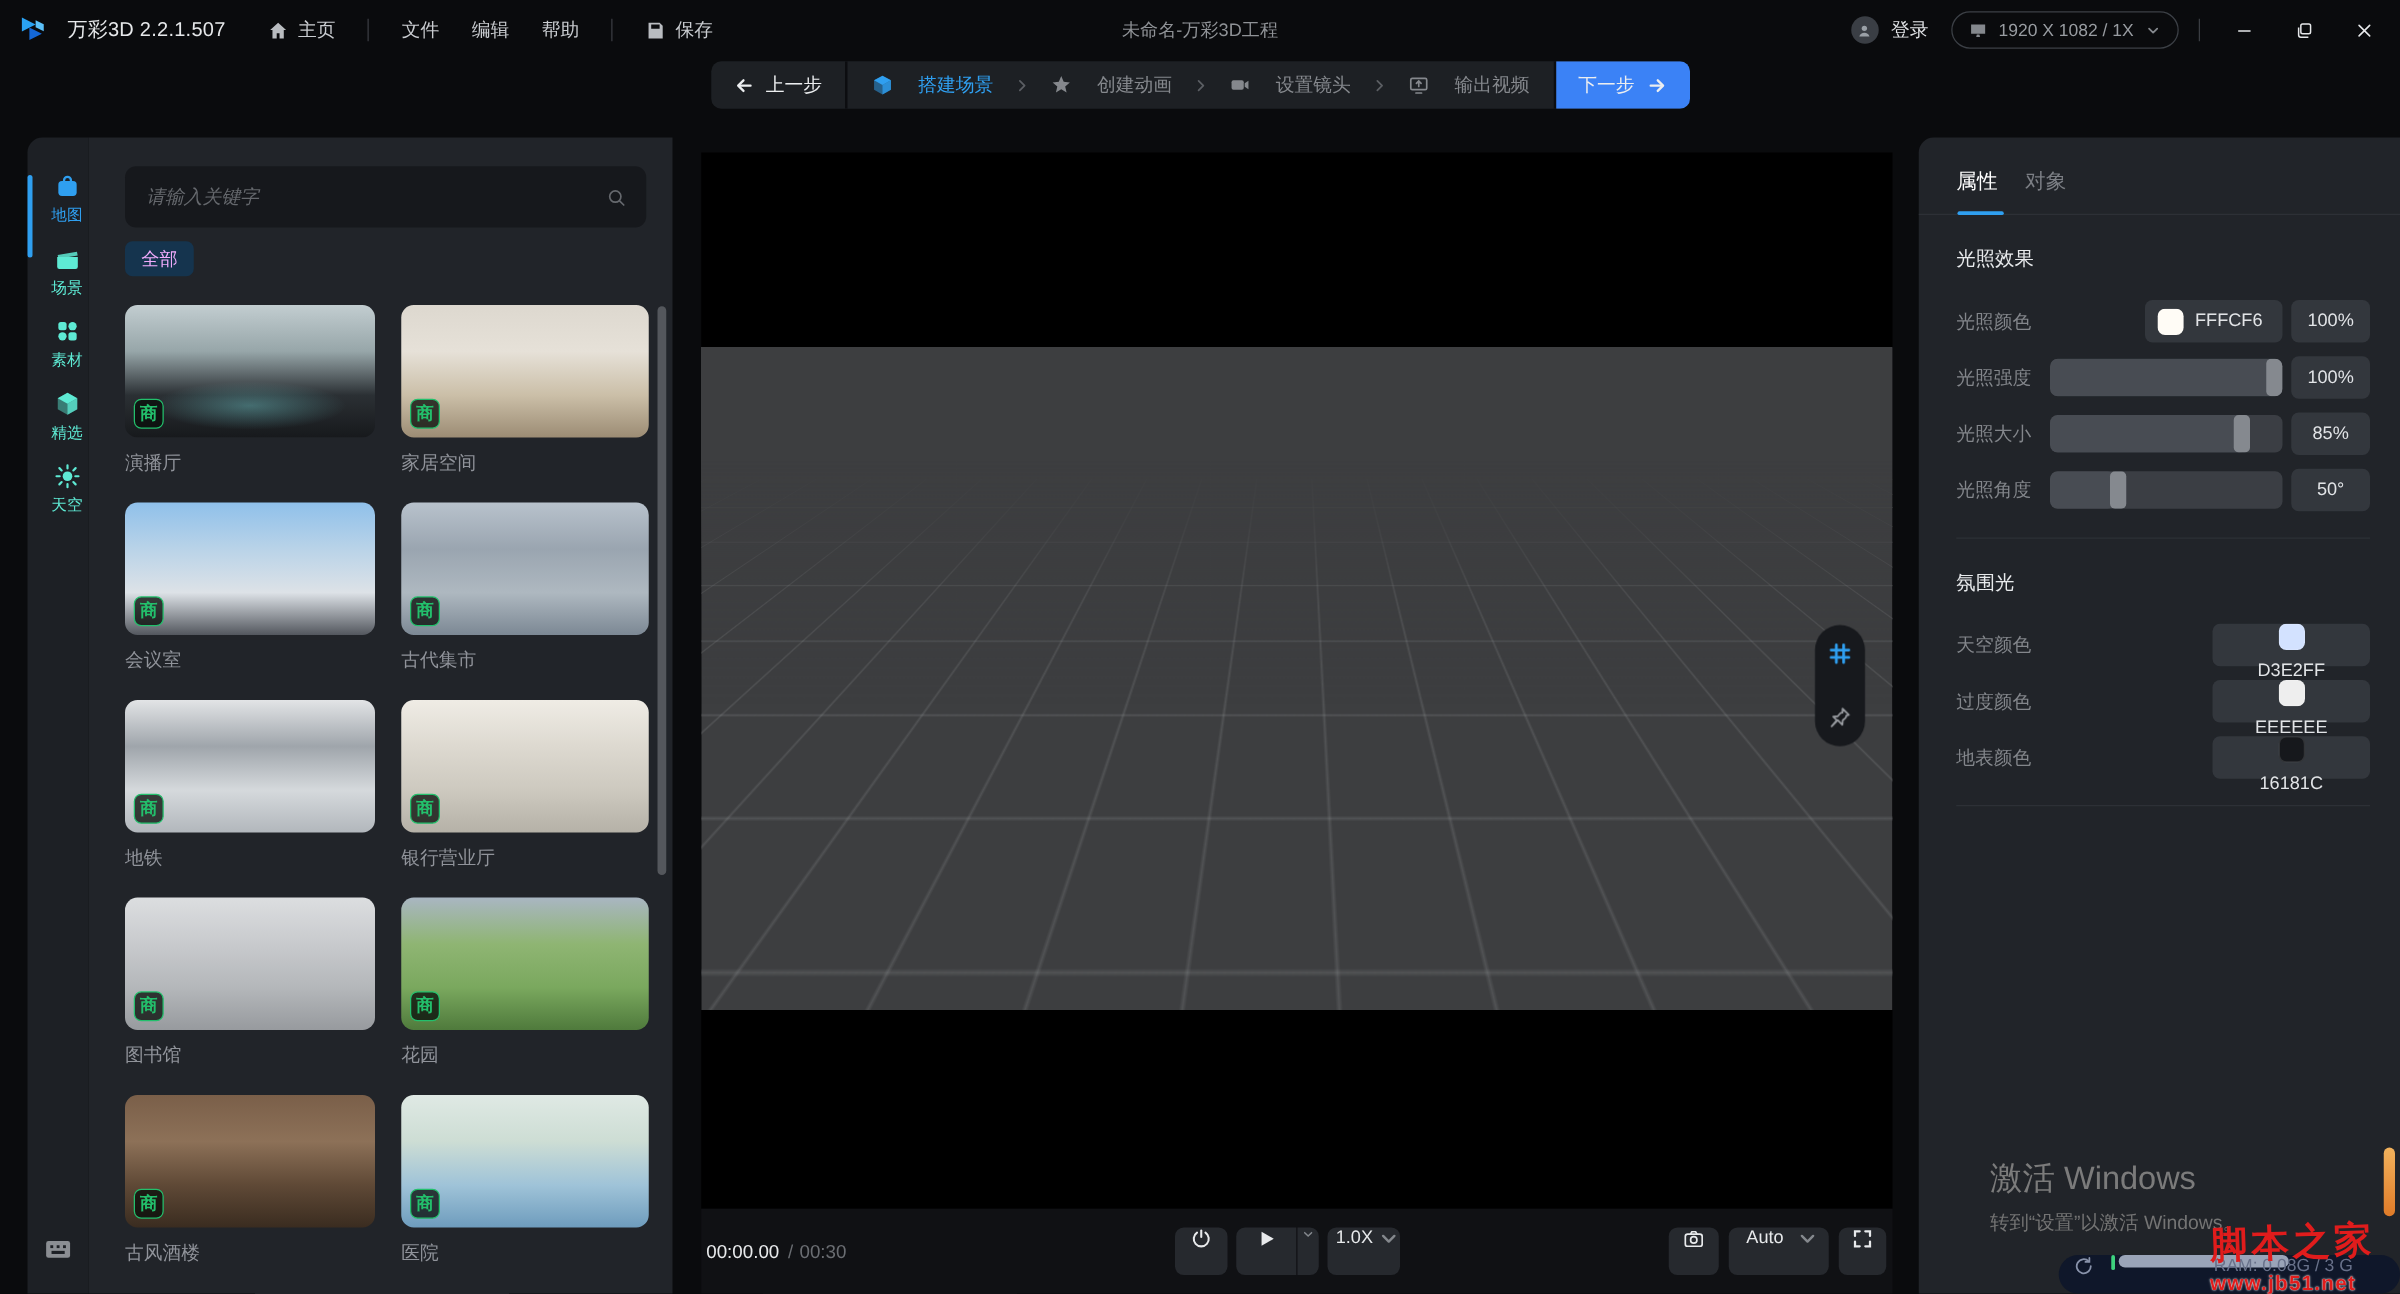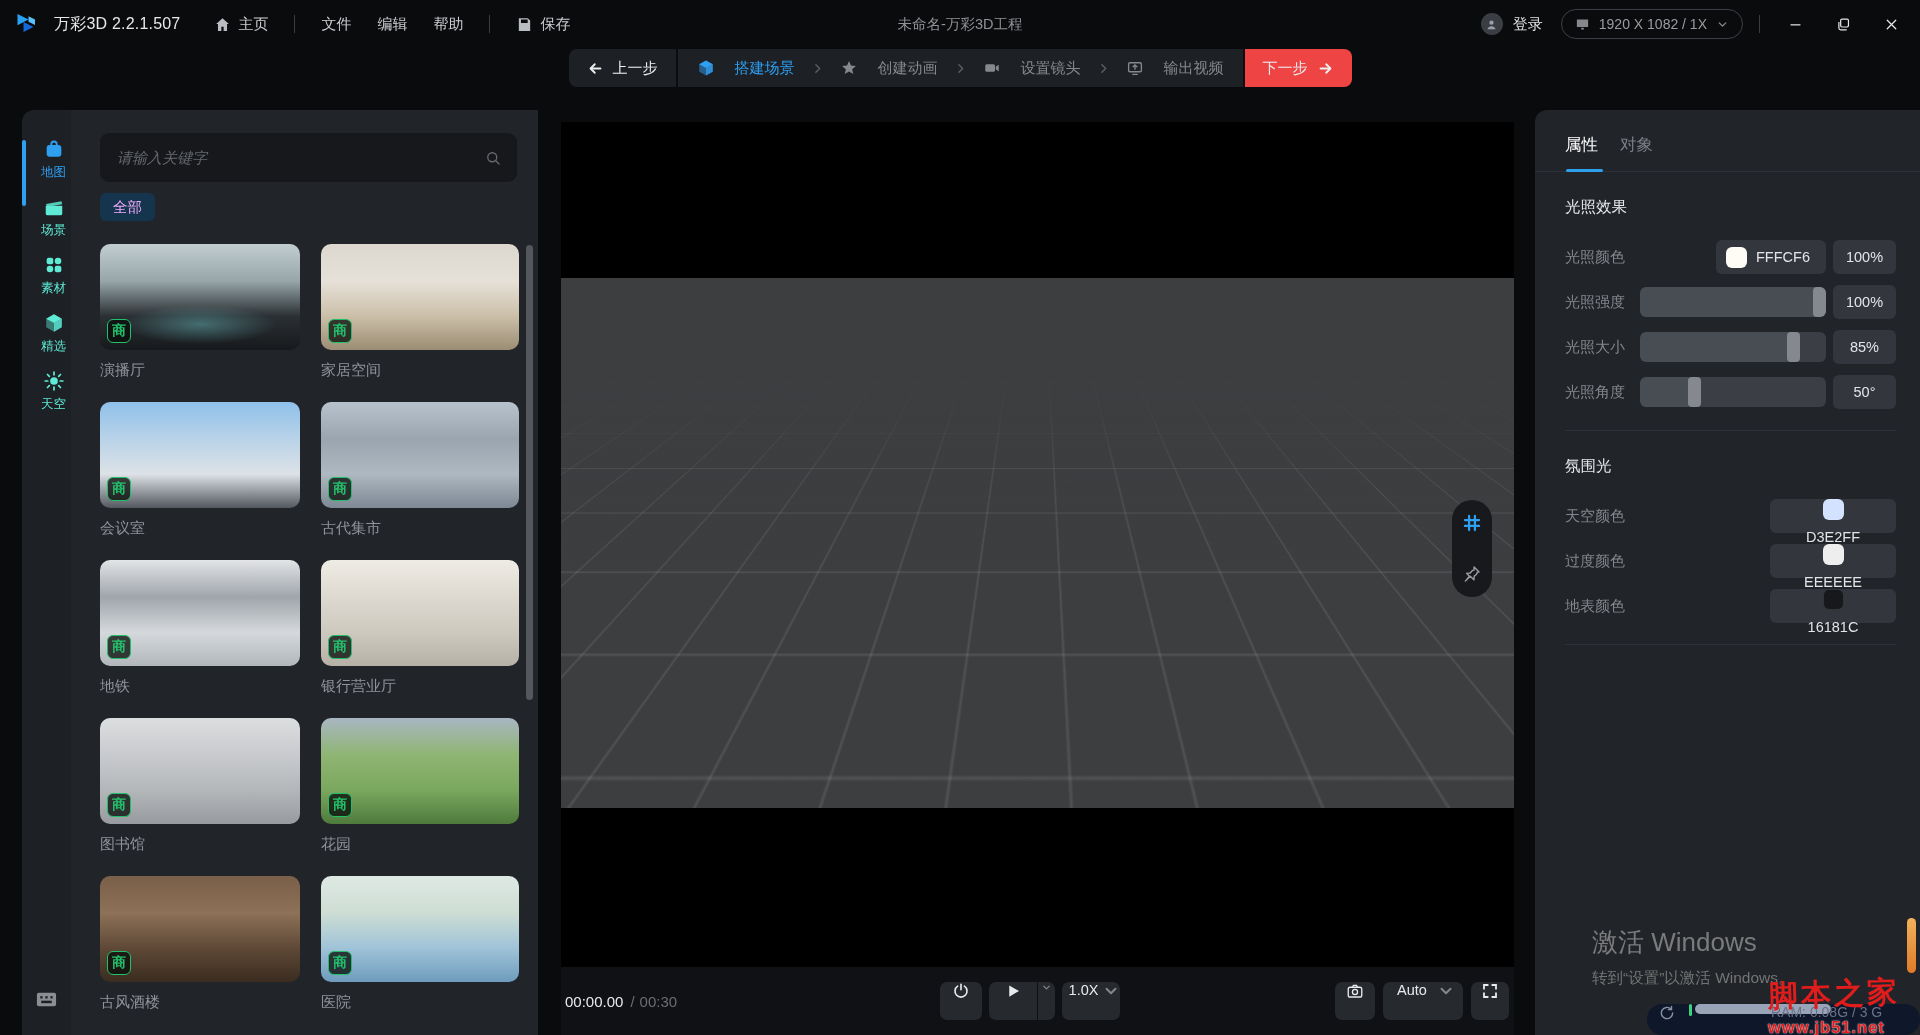--- a/index.html
+++ b/index.html
@@ -24,21 +24,21 @@
   .res-pill{display:flex;align-items:center;gap:9px;border:1px solid #3c4046;border-radius:15px;height:28px;padding:0 13px;color:#989ca1;font-size:14px;margin-left:8px;}
   .res-pill .mi{width:15px;height:15px;color:#84888d}
   .res-pill .ch{width:13px;height:13px;color:#84888d}
   .winbtn{width:38px;height:30px;display:flex;align-items:center;justify-content:center;color:#e6e8ea;}
   .winbtn svg{width:17px;height:17px}
 
   
   .stepbar{position:absolute;left:0;top:48px;width:100%;height:42px;display:flex;justify-content:center;}
   .step-group{display:flex;align-items:stretch;height:38px;background:#1d2024;border-radius:8px;overflow:hidden;margin-top:1px;}
   .step-prev,.step-next{display:flex;align-items:center;gap:9px;padding:0 18px;color:#eceef0;font-size:15px;}
-  .step-next{background:#ef4444;}
+  .step-next{background:#3b82f6;}
   .step-prev .mi,.step-next .mi{width:17px;height:17px;}
   .vdiv{width:2px;background:#0c0d10;}
   .step-items{display:flex;align-items:center;padding:0 10px;}
   .step-item{display:flex;align-items:center;gap:20px;padding:0 9px;font-size:15px;color:#85888d;}
   .step-item .mi{width:18px;height:18px;}
   .step-item.active{color:#2f9ff0;}
   .step-sep{width:13px;height:13px;color:#5b5e63;margin:0 7px;}
 
   
   .dock{position:absolute;left:22px;top:110px;bottom:0;width:49px;background:#1d2025;border-radius:12px 0 0 0;}

